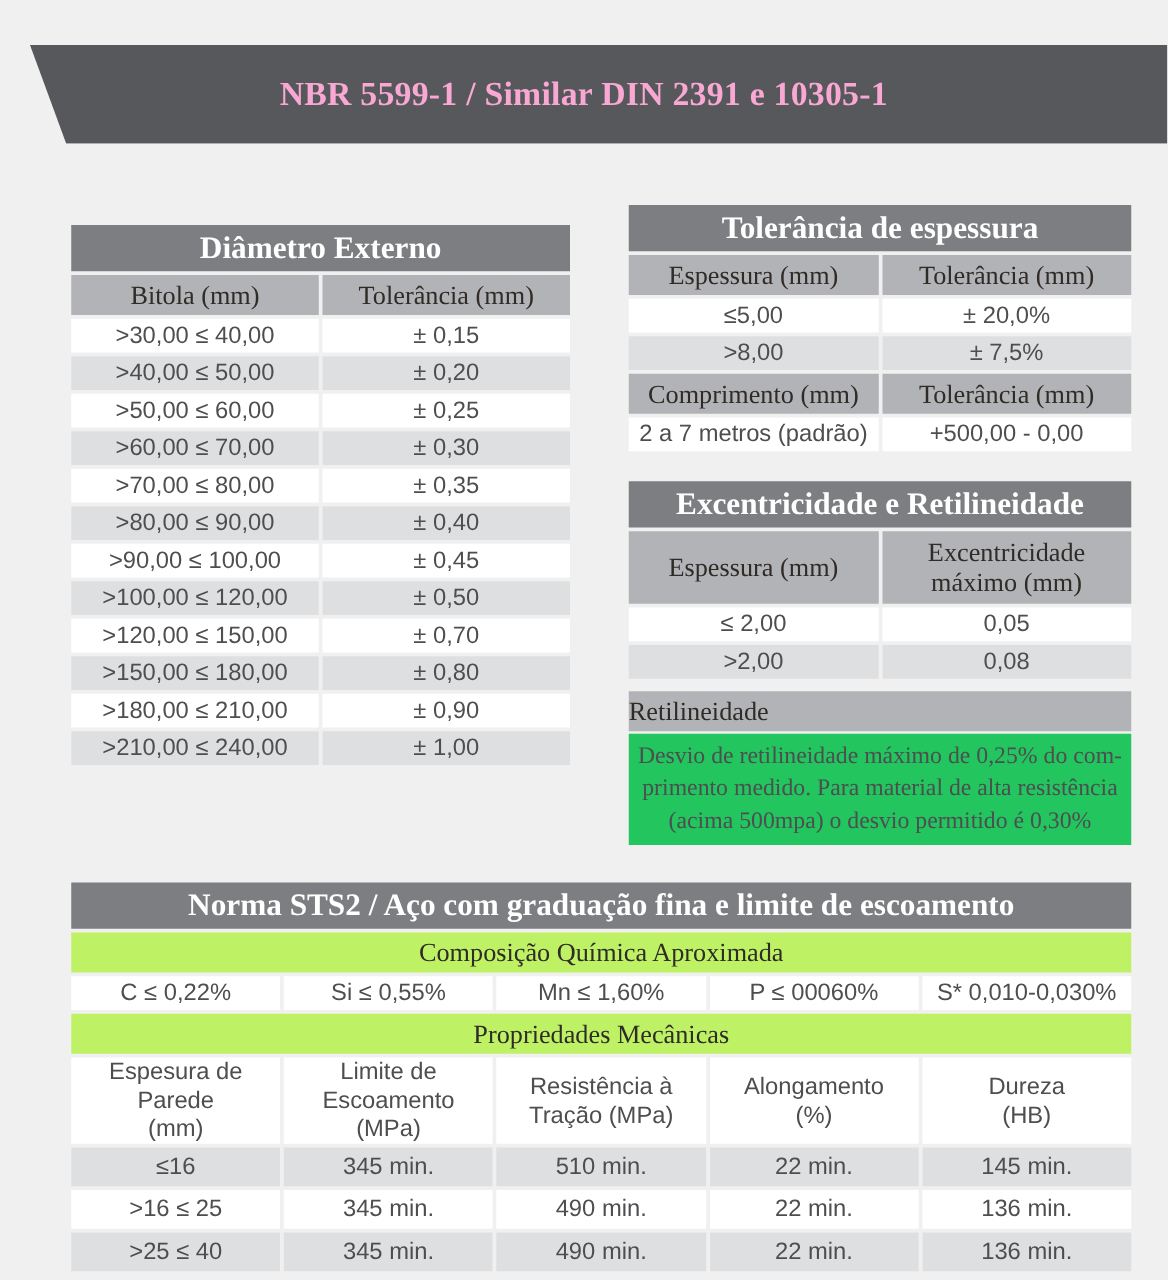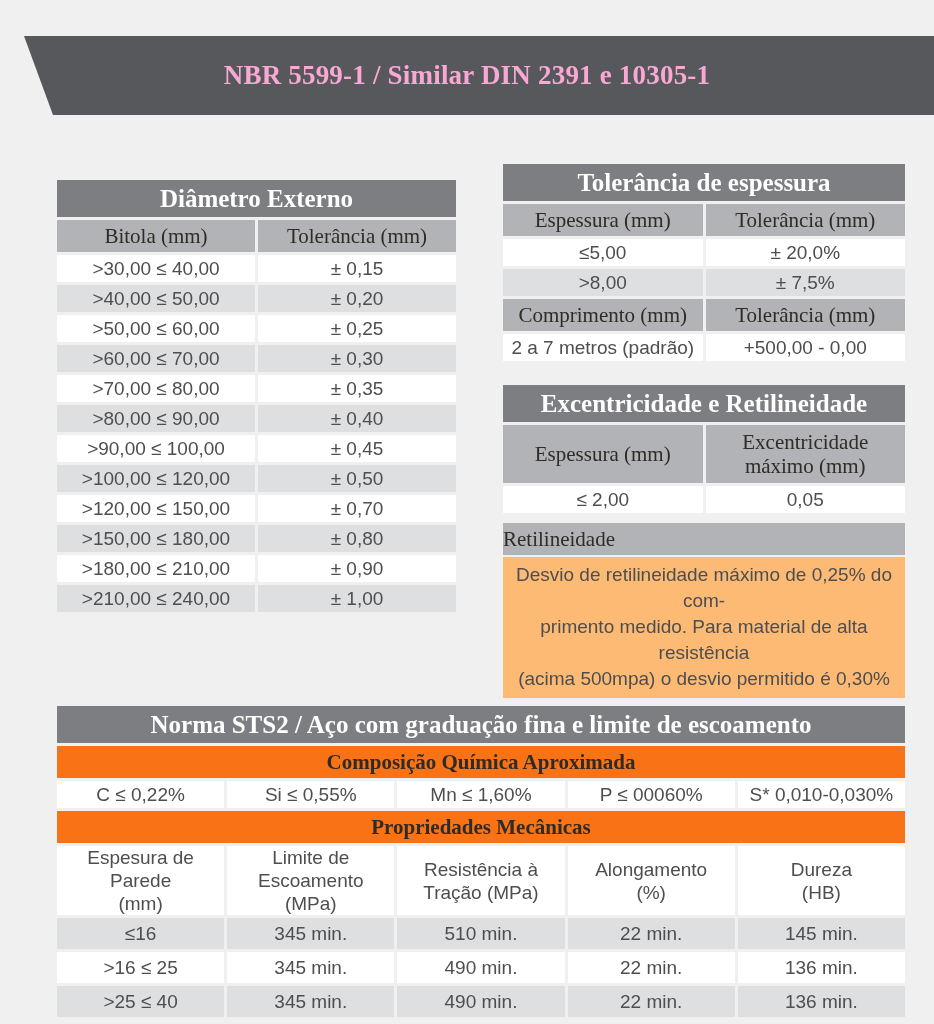--- a/index.html
+++ b/index.html
@@ -43,45 +43,45 @@
     height:32px;line-height:24px;
   }
   tr.hdr.tall td{height:58px;}
   tbody.data td{
     background:#fff;color:#4d4e50;font-size:19px;height:27px;
   }
   tbody.data.zw tr:nth-child(even) td{background:#dedfe1;}
   tbody.data.zg tr:nth-child(odd)  td{background:#dedfe1;}
   tbody.data.rows-tall td{height:31px;}
   tr.section td{
-    background:#f97316;color:#2f2b27;
-    font-family:"Liberation Serif",serif;font-size:21px;height:32px;font-weight:bold;
+    background:#bef264;color:#2f2b27;
+    font-family:"Liberation Serif",serif;font-size:21px;height:32px;
   }
   tbody.hdr2 td{
     background:#fff;color:#4d4e50;font-size:19px;line-height:23px;height:50px;
   }
 
   
   .col-left{position:absolute;left:57px;top:180px;width:399px;}
   .col-right{position:absolute;left:503px;top:164px;width:402px;}
   .bottom{position:absolute;left:57px;top:706px;width:848px;}
   .tbl-espessura{margin-bottom:0;}
   .tbl-excentricidade{margin-top:18px;}
 
   
   .ret{margin-top:10px;}
   .ret-title{
     background:#b2b3b6;color:#2f2b27;
     font-family:"Liberation Serif",serif;font-size:21px;
     height:32px;line-height:32px;text-align:left;
   }
   .ret-body{
-    background:#fdba74;color:#4d4e50;
+    background:#22c55e;color:#4d4e50;
     font-size:19px;line-height:26px;text-align:center;
-    padding:5px 2px 6px 2px;margin-top:2px;
+    padding:5px 2px 6px 2px;margin-top:2px;font-family:Liberation Serif, serif;
   }
 </style>
 </head>
 <body>
 
 <div class="page">
 
   <div class="banner">
     <span>NBR 5599-1 / Similar DIN 2391 e 10305-1</span>
   </div>
@@ -193,20 +193,24 @@
         </tr>
         <tr class="hdr tall">
           <td>Espessura (mm)</td>
           <td>Excentricidade máximo (mm)</td>
         </tr>
       </tbody>
       <tbody class="data zw">
           <tr>
             <td>≤ 2,00</td>
             <td>0,05</td>
+          </tr>
+          <tr>
+            <td>&gt;2,00</td>
+            <td>0,08</td>
           </tr>
         </tbody>
     </table>
 
     <div class="ret">
       <div class="ret-title">Retilineidade</div>
       <div class="ret-body">
         <div>Desvio de retilineidade máximo de 0,25% do com-</div>
         <div>primento medido. Para material de alta resistência</div>
         <div>(acima 500mpa) o desvio permitido é 0,30%</div>

